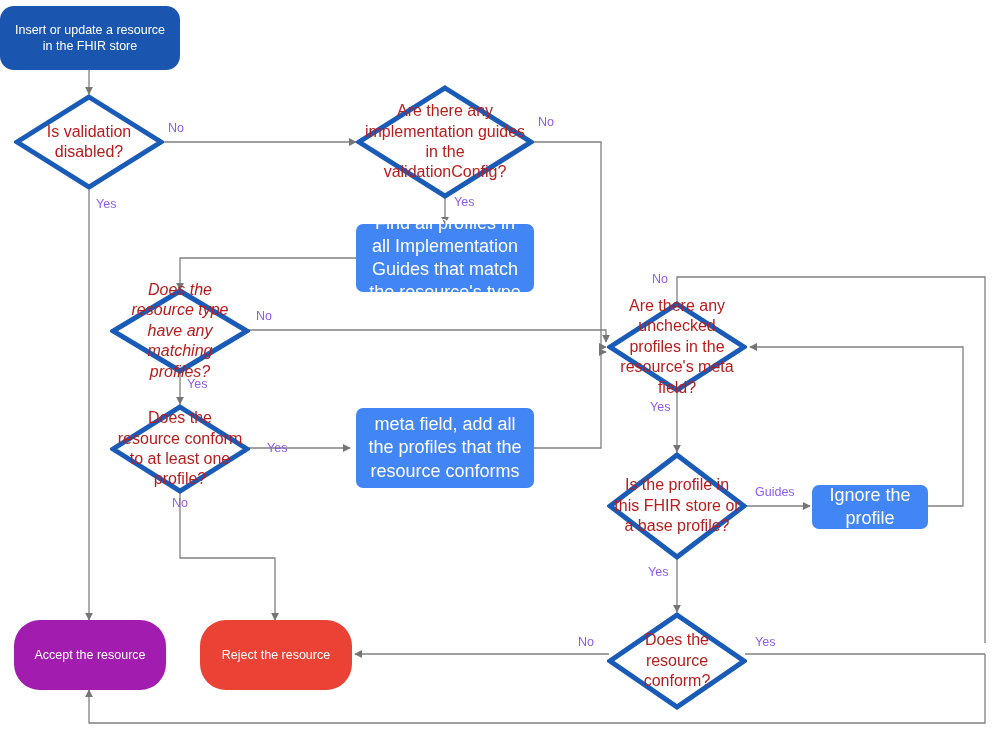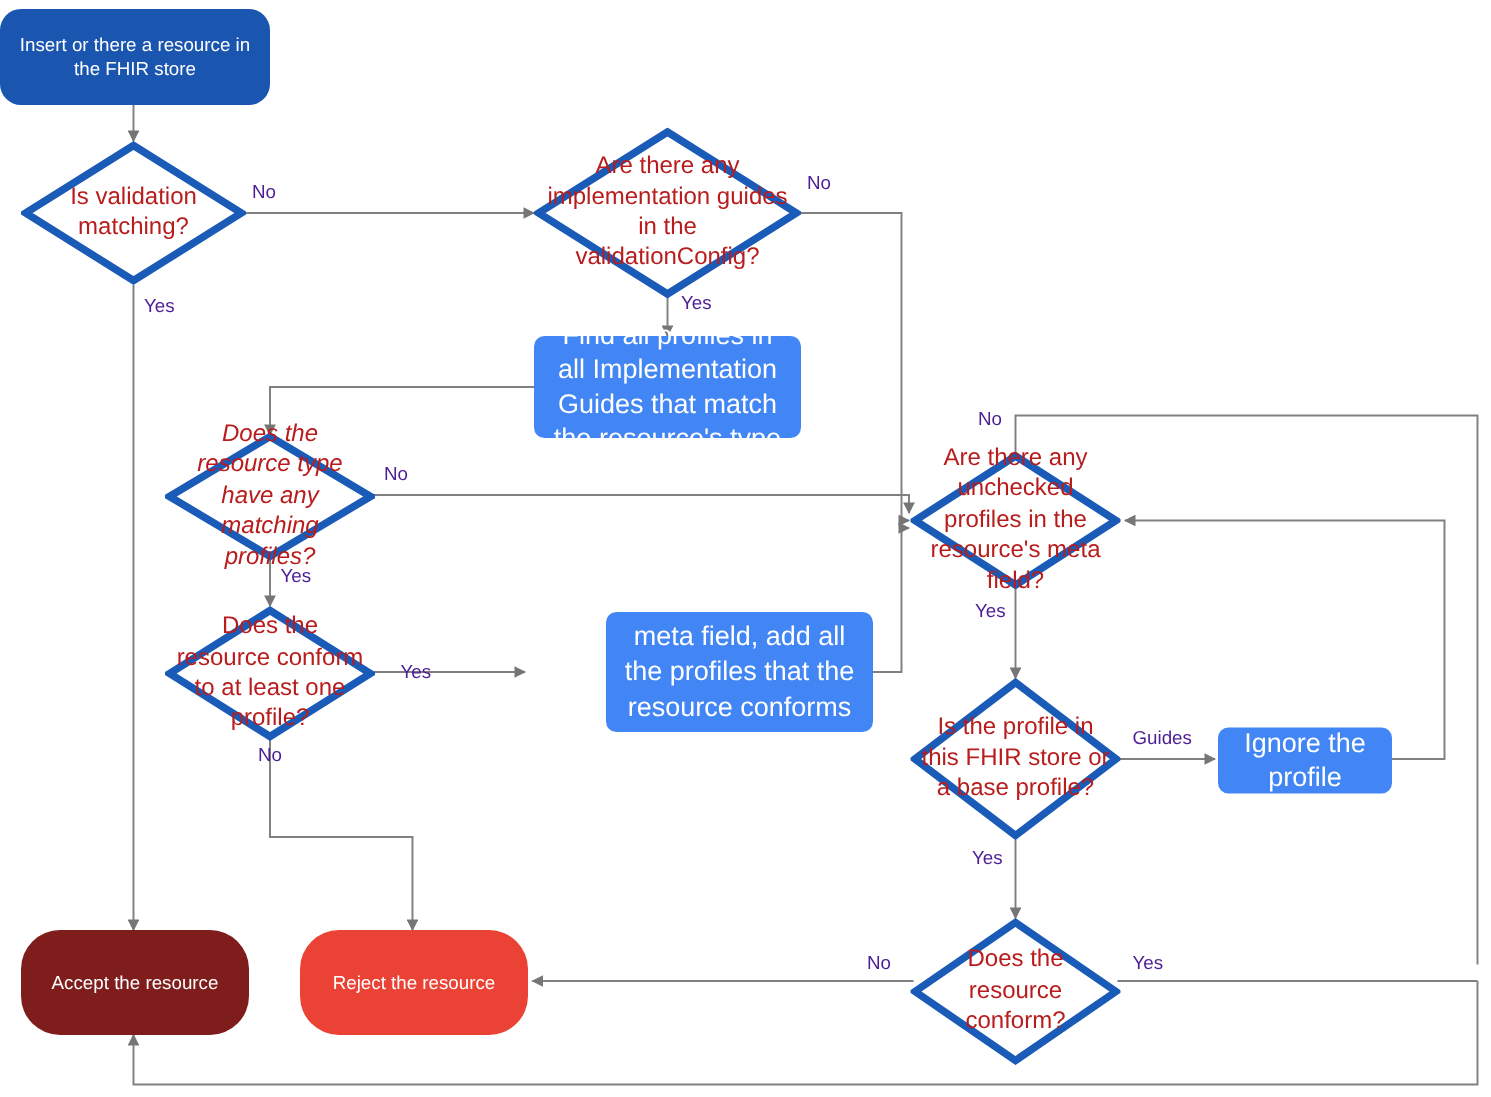--- a/index.html
+++ b/index.html
@@ -64,21 +64,21 @@
   }
   .decision .dia-label {
     position: relative;
     z-index: 2;
     padding: 0 6px;
     width: 100%;
   }
   .edge-label {
     position: absolute;
     font-size: 12.5px;
-    color: #4c1d95;
+    color: #8b5cf6;
     white-space: nowrap;
     background: transparent;
     z-index: 3;
   }
 </style>
 </head>
 <body>
 
 <div id="canvas">
 
@@ -124,28 +124,28 @@
 
       <path d="M 609 654 L 355 654" marker-end="url(#arrow)"></path>
 
       <path d="M 745 654 L 985 654"></path>
 
       <path d="M 985 654 L 985 723 L 89 723 L 89 690" marker-end="url(#arrow)"></path>
     </g>
   </svg>
 
   <div class="node terminal start" style="left:0px; top:6px; width:180px; height:64px; background:#1a56b0;">
-    <span>Insert or there a resource in the FHIR store</span>
+    <span>Insert or update a resource in the FHIR store</span>
   </div>
 
   <div class="node decision" style="left:14px; top:94px; width:150px; height:96px;">
     <svg class="dia-shape" viewBox="0 0 150 96" preserveAspectRatio="none">
       <polygon points="75,3 147,48 75,93 3,48" fill="#ffffff" stroke="#1a5bb8" stroke-width="5"></polygon>
     </svg>
-    <span class="dia-label">Is validation matching?</span>
+    <span class="dia-label">Is validation disabled?</span>
   </div>
 
   <div class="node decision" style="left:356px; top:85px; width:178px; height:114px;">
     <svg class="dia-shape" viewBox="0 0 178 114" preserveAspectRatio="none">
       <polygon points="89,3 175,57 89,111 3,57" fill="#ffffff" stroke="#1a5bb8" stroke-width="5"></polygon>
     </svg>
     <span class="dia-label">Are there any implementation guides in the validationConfig?</span>
   </div>
 
   <div class="node process" style="left:356px; top:224px; width:178px; height:68px;">
@@ -159,21 +159,21 @@
     <span class="dia-label">Does the resource type have any matching profiles?</span>
   </div>
 
   <div class="node decision" style="left:110px; top:404px; width:140px; height:90px;">
     <svg class="dia-shape" viewBox="0 0 140 90" preserveAspectRatio="none">
       <polygon points="70,3 137,45 70,87 3,45" fill="#ffffff" stroke="#1a5bb8" stroke-width="5"></polygon>
     </svg>
     <span class="dia-label">Does the resource conform to at least one profile?</span>
   </div>
 
-  <div class="node process" style="left:356px; top:408px; width:178px; height:80px;margin-left:48px;">
+  <div class="node process" style="left:356px; top:408px; width:178px; height:80px;">
     <span>To the resource's meta field, add all the profiles that the resource conforms to.</span>
   </div>
 
   <div class="node decision" style="left:607px; top:301px; width:140px; height:92px;justify-content:flex-end;">
     <svg class="dia-shape" viewBox="0 0 140 92" preserveAspectRatio="none">
       <polygon points="70,3 137,46 70,89 3,46" fill="#ffffff" stroke="#1a5bb8" stroke-width="5"></polygon>
     </svg>
     <span class="dia-label">Are there any unchecked profiles in the resource's meta field?</span>
   </div>
 
@@ -188,21 +188,21 @@
     <span>Ignore the profile</span>
   </div>
 
   <div class="node decision" style="left:607px; top:612px; width:140px; height:98px;">
     <svg class="dia-shape" viewBox="0 0 140 98" preserveAspectRatio="none">
       <polygon points="70,3 137,49 70,95 3,49" fill="#ffffff" stroke="#1a5bb8" stroke-width="5"></polygon>
     </svg>
     <span class="dia-label">Does the resource conform?</span>
   </div>
 
-  <div class="node terminal" style="left:14px; top:620px; width:152px; height:70px; background:#7f1d1d;">
+  <div class="node terminal" style="left:14px; top:620px; width:152px; height:70px; background:#a21caf;">
     <span>Accept the resource</span>
   </div>
 
   <div class="node terminal" style="left:200px; top:620px; width:152px; height:70px; background:#ea4335;justify-content:center;">
     <span>Reject the resource</span>
   </div>
 
   <span class="edge-label" style="left:168px; top:121px;">No</span>
   <span class="edge-label" style="left:96px; top:197px;">Yes</span>
   <span class="edge-label" style="left:538px; top:115px;">No</span>

